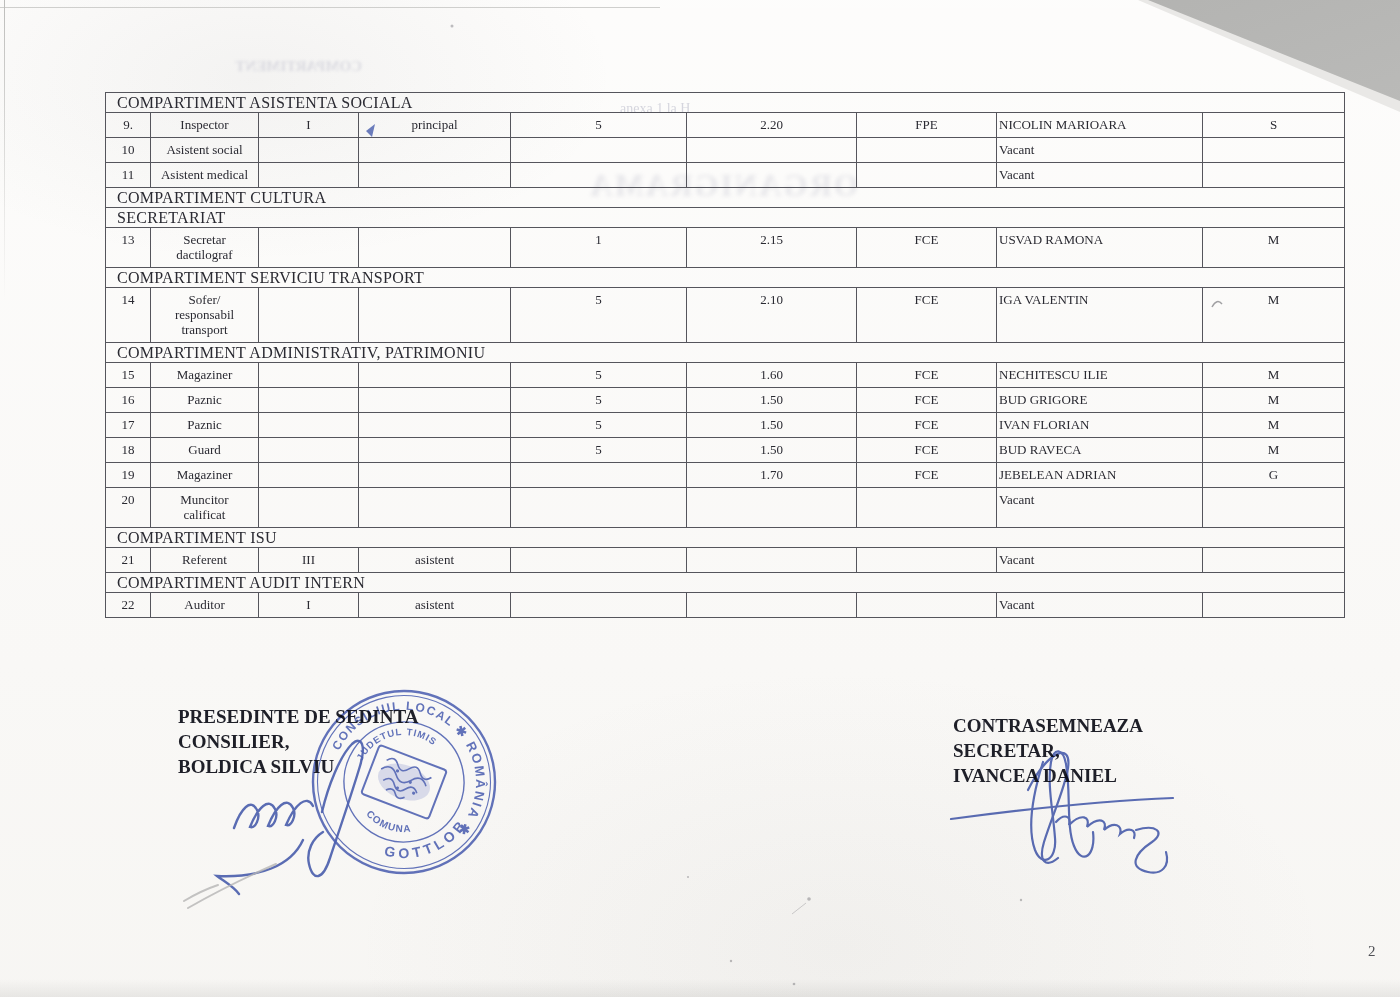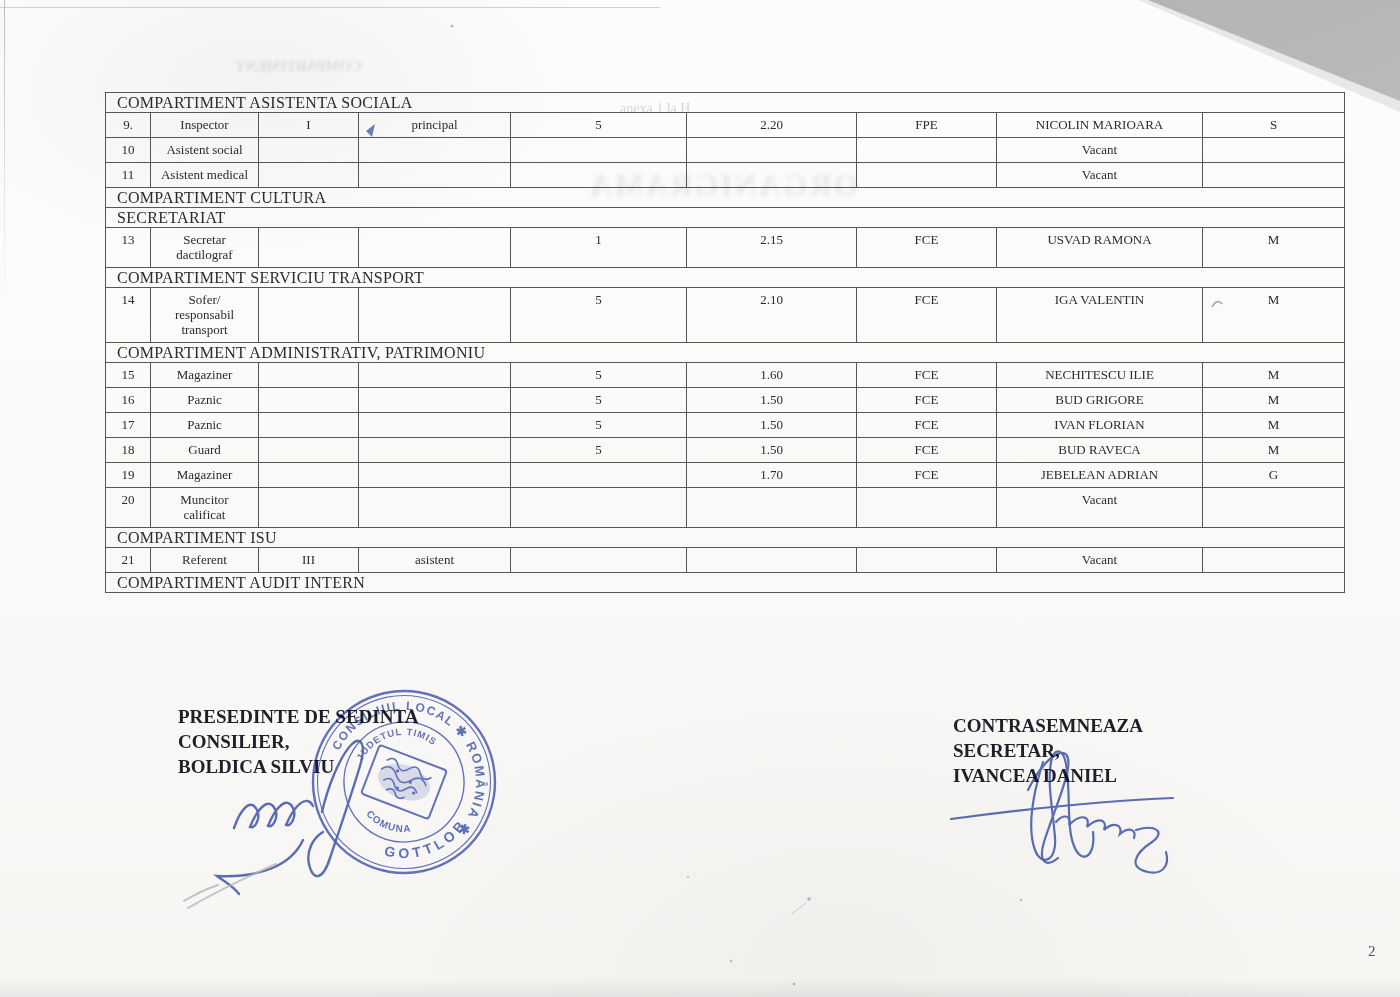--- a/index.html
+++ b/index.html
@@ -30,21 +30,21 @@
     opacity:.45;filter:blur(.6px);color:#a6a7bb;}
   .ghost-title{left:578px;top:168px;width:280px;font-size:31px;letter-spacing:2px;
     opacity:.16;filter:blur(2px);color:#7d7f9a;}
 
   
   table.staff{position:absolute;left:105px;top:92px;width:1239px;
     border-collapse:collapse;table-layout:fixed;}
   table.staff td{border:1px solid #55555c;font-size:13px;line-height:15px;
     padding:4px 2px 5px;text-align:center;vertical-align:top;
     white-space:pre-line;color:#2a2a32;}
-  table.staff td.c7{text-align:center;}
+  table.staff td.c7{text-align:left;}
   table.staff td.sec{text-align:left;padding:2px 2px 2px 11px;font-size:16px;
     letter-spacing:.3px;height:14px;}
 
   
   .sigblock{position:absolute;text-align:left;font-weight:bold;color:#1e1f28;}
   .sigblock .l{font-size:19px;line-height:25px;}
   .sig-left{left:178px;top:704px;width:258px;}
   .sig-right{left:953px;top:713px;width:242px;}
 
   .pagenum{position:absolute;left:1368px;top:943px;font-size:15px;color:#4e4f55;}
@@ -229,20 +229,31 @@
           <td class="c3">asistent</td>
           <td class="c4"></td>
           <td class="c5"></td>
           <td class="c6"></td>
           <td class="c7">Vacant</td>
           <td class="c8"></td>
         </tr>
         <tr>
           <td colspan="9" class="sec">COMPARTIMENT AUDIT INTERN</td>
         </tr>
+        <tr>
+          <td class="c0">22</td>
+          <td class="c1">Auditor</td>
+          <td class="c2">I</td>
+          <td class="c3">asistent</td>
+          <td class="c4"></td>
+          <td class="c5"></td>
+          <td class="c6"></td>
+          <td class="c7">Vacant</td>
+          <td class="c8"></td>
+        </tr>
       </tbody>
   </table>
 
   <div class="sigblock sig-left">
     <div class="l">PRESEDINTE DE SEDINTA</div>
     <div class="l">CONSILIER,</div>
     <div class="l">BOLDICA SILVIU</div>
   </div>
   <div class="sigblock sig-right">
     <div class="l">CONTRASEMNEAZA</div>

